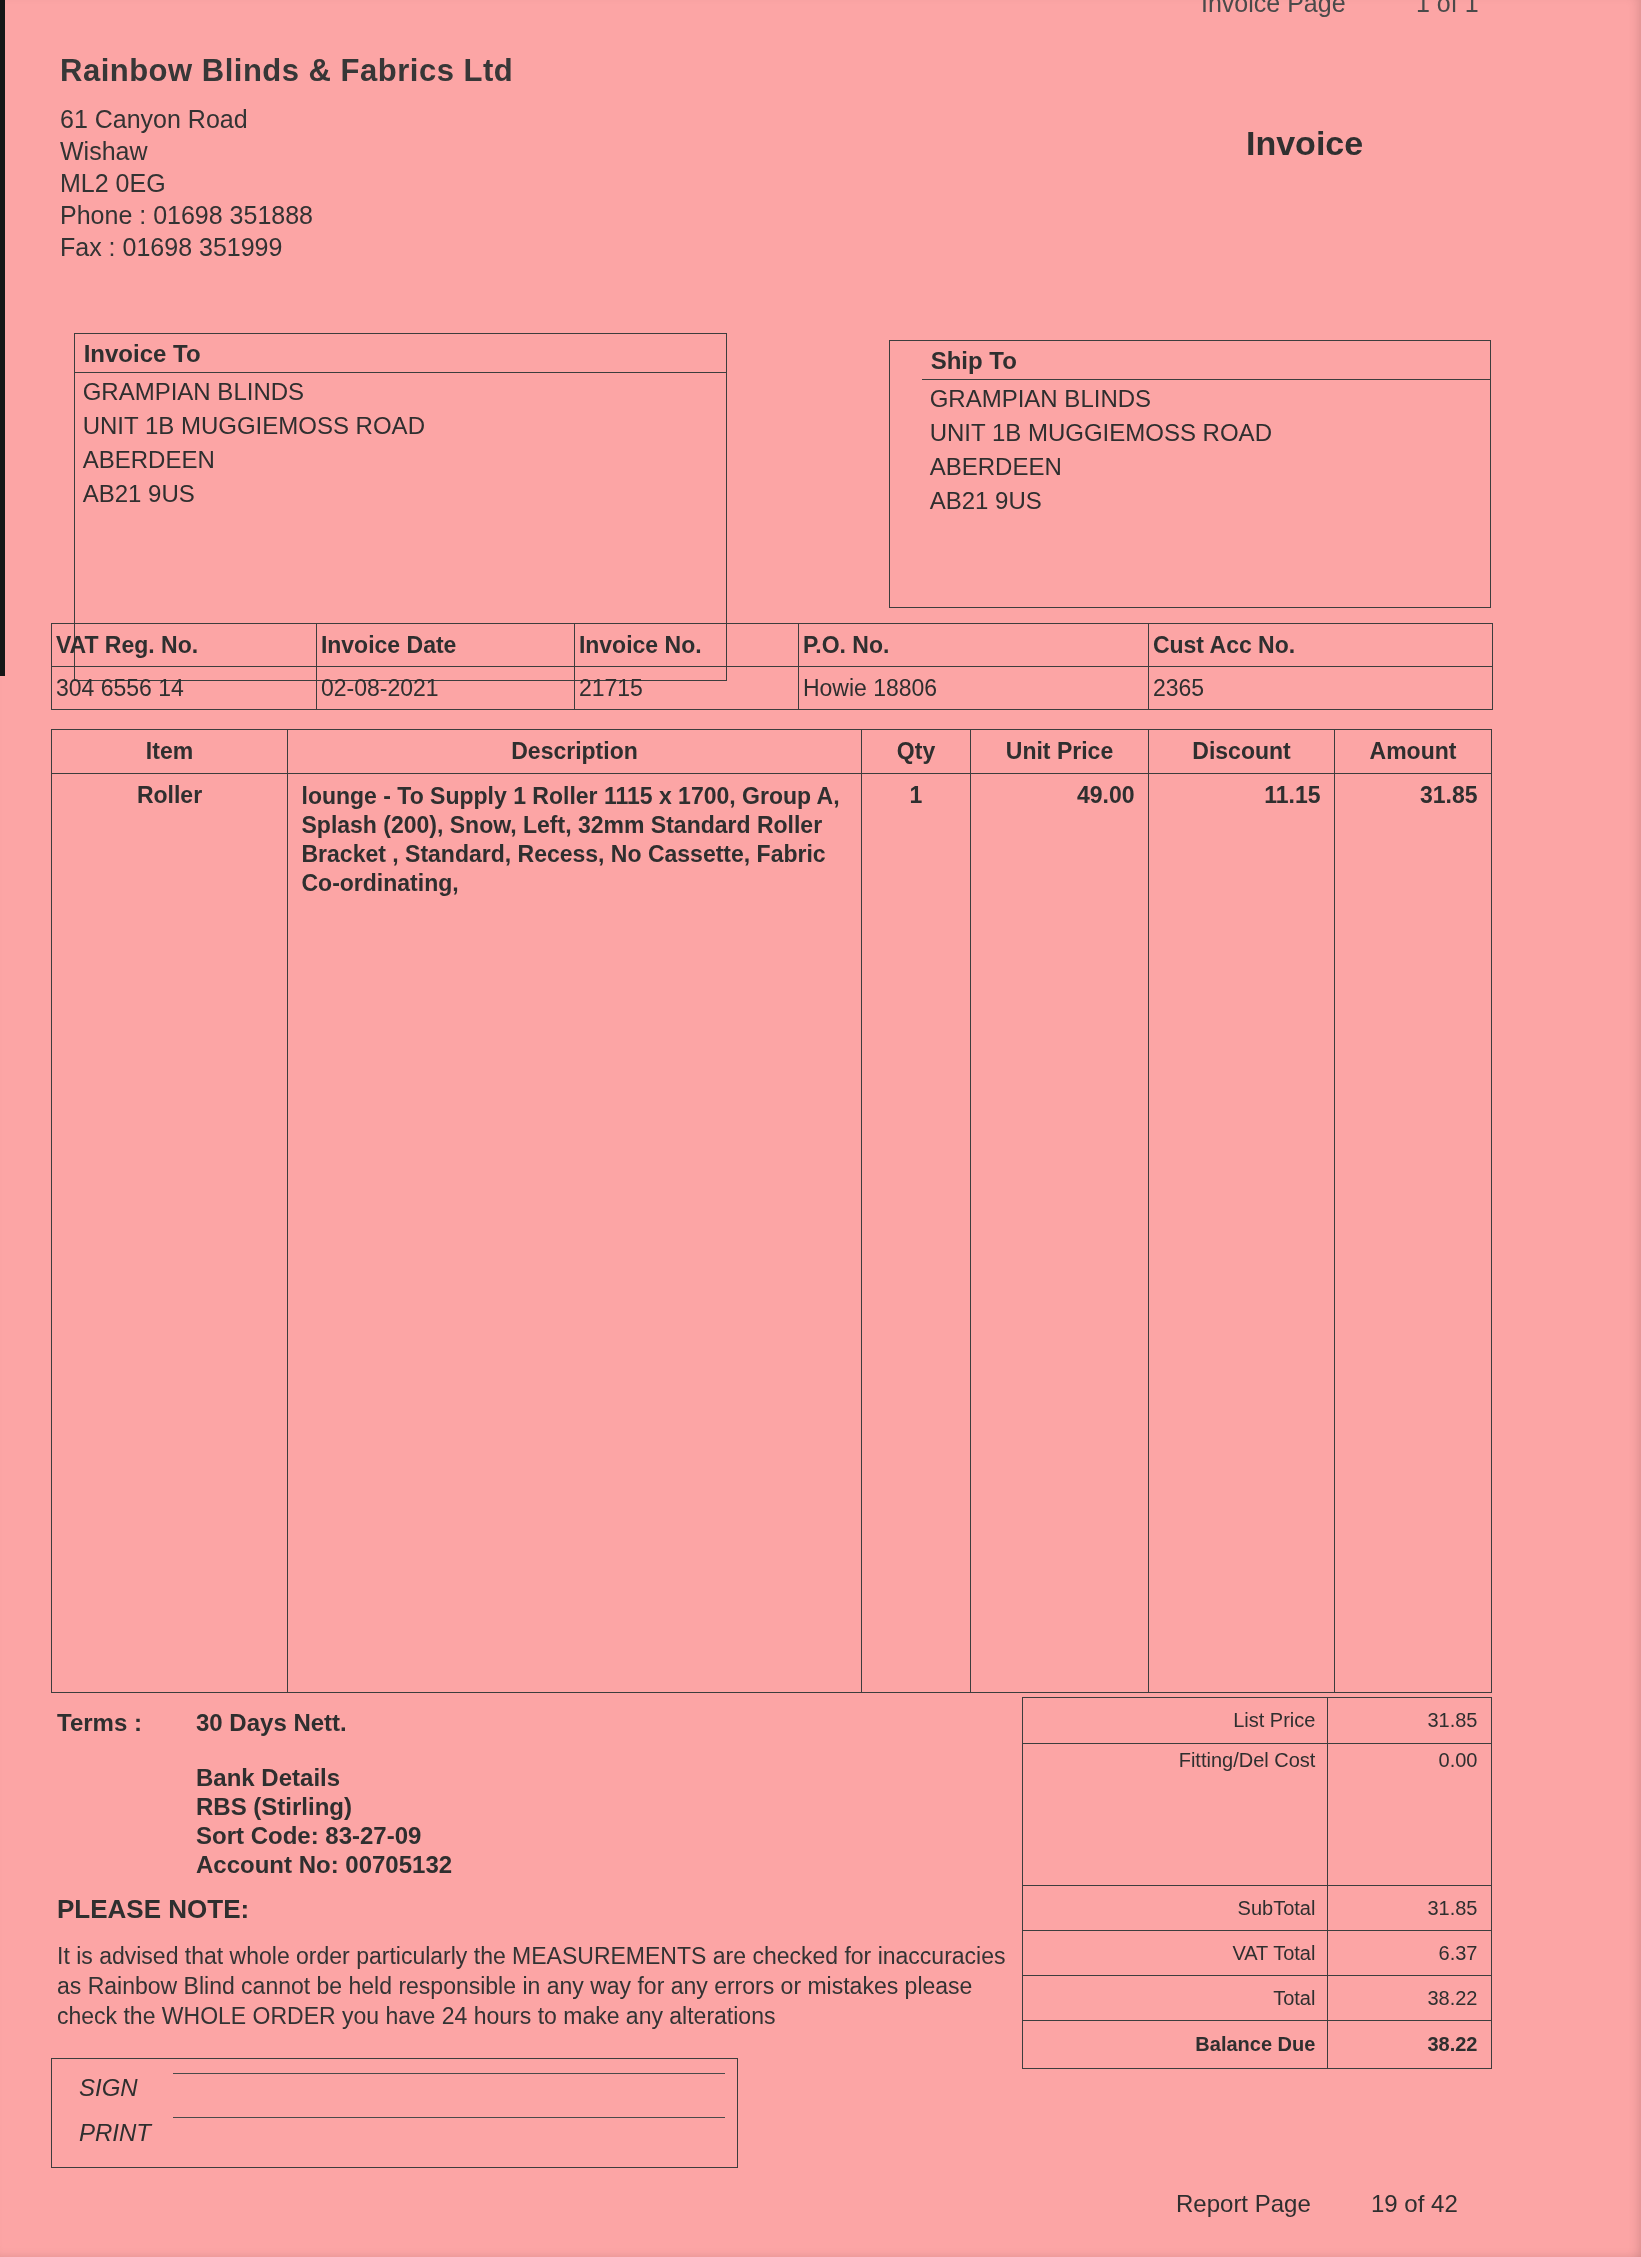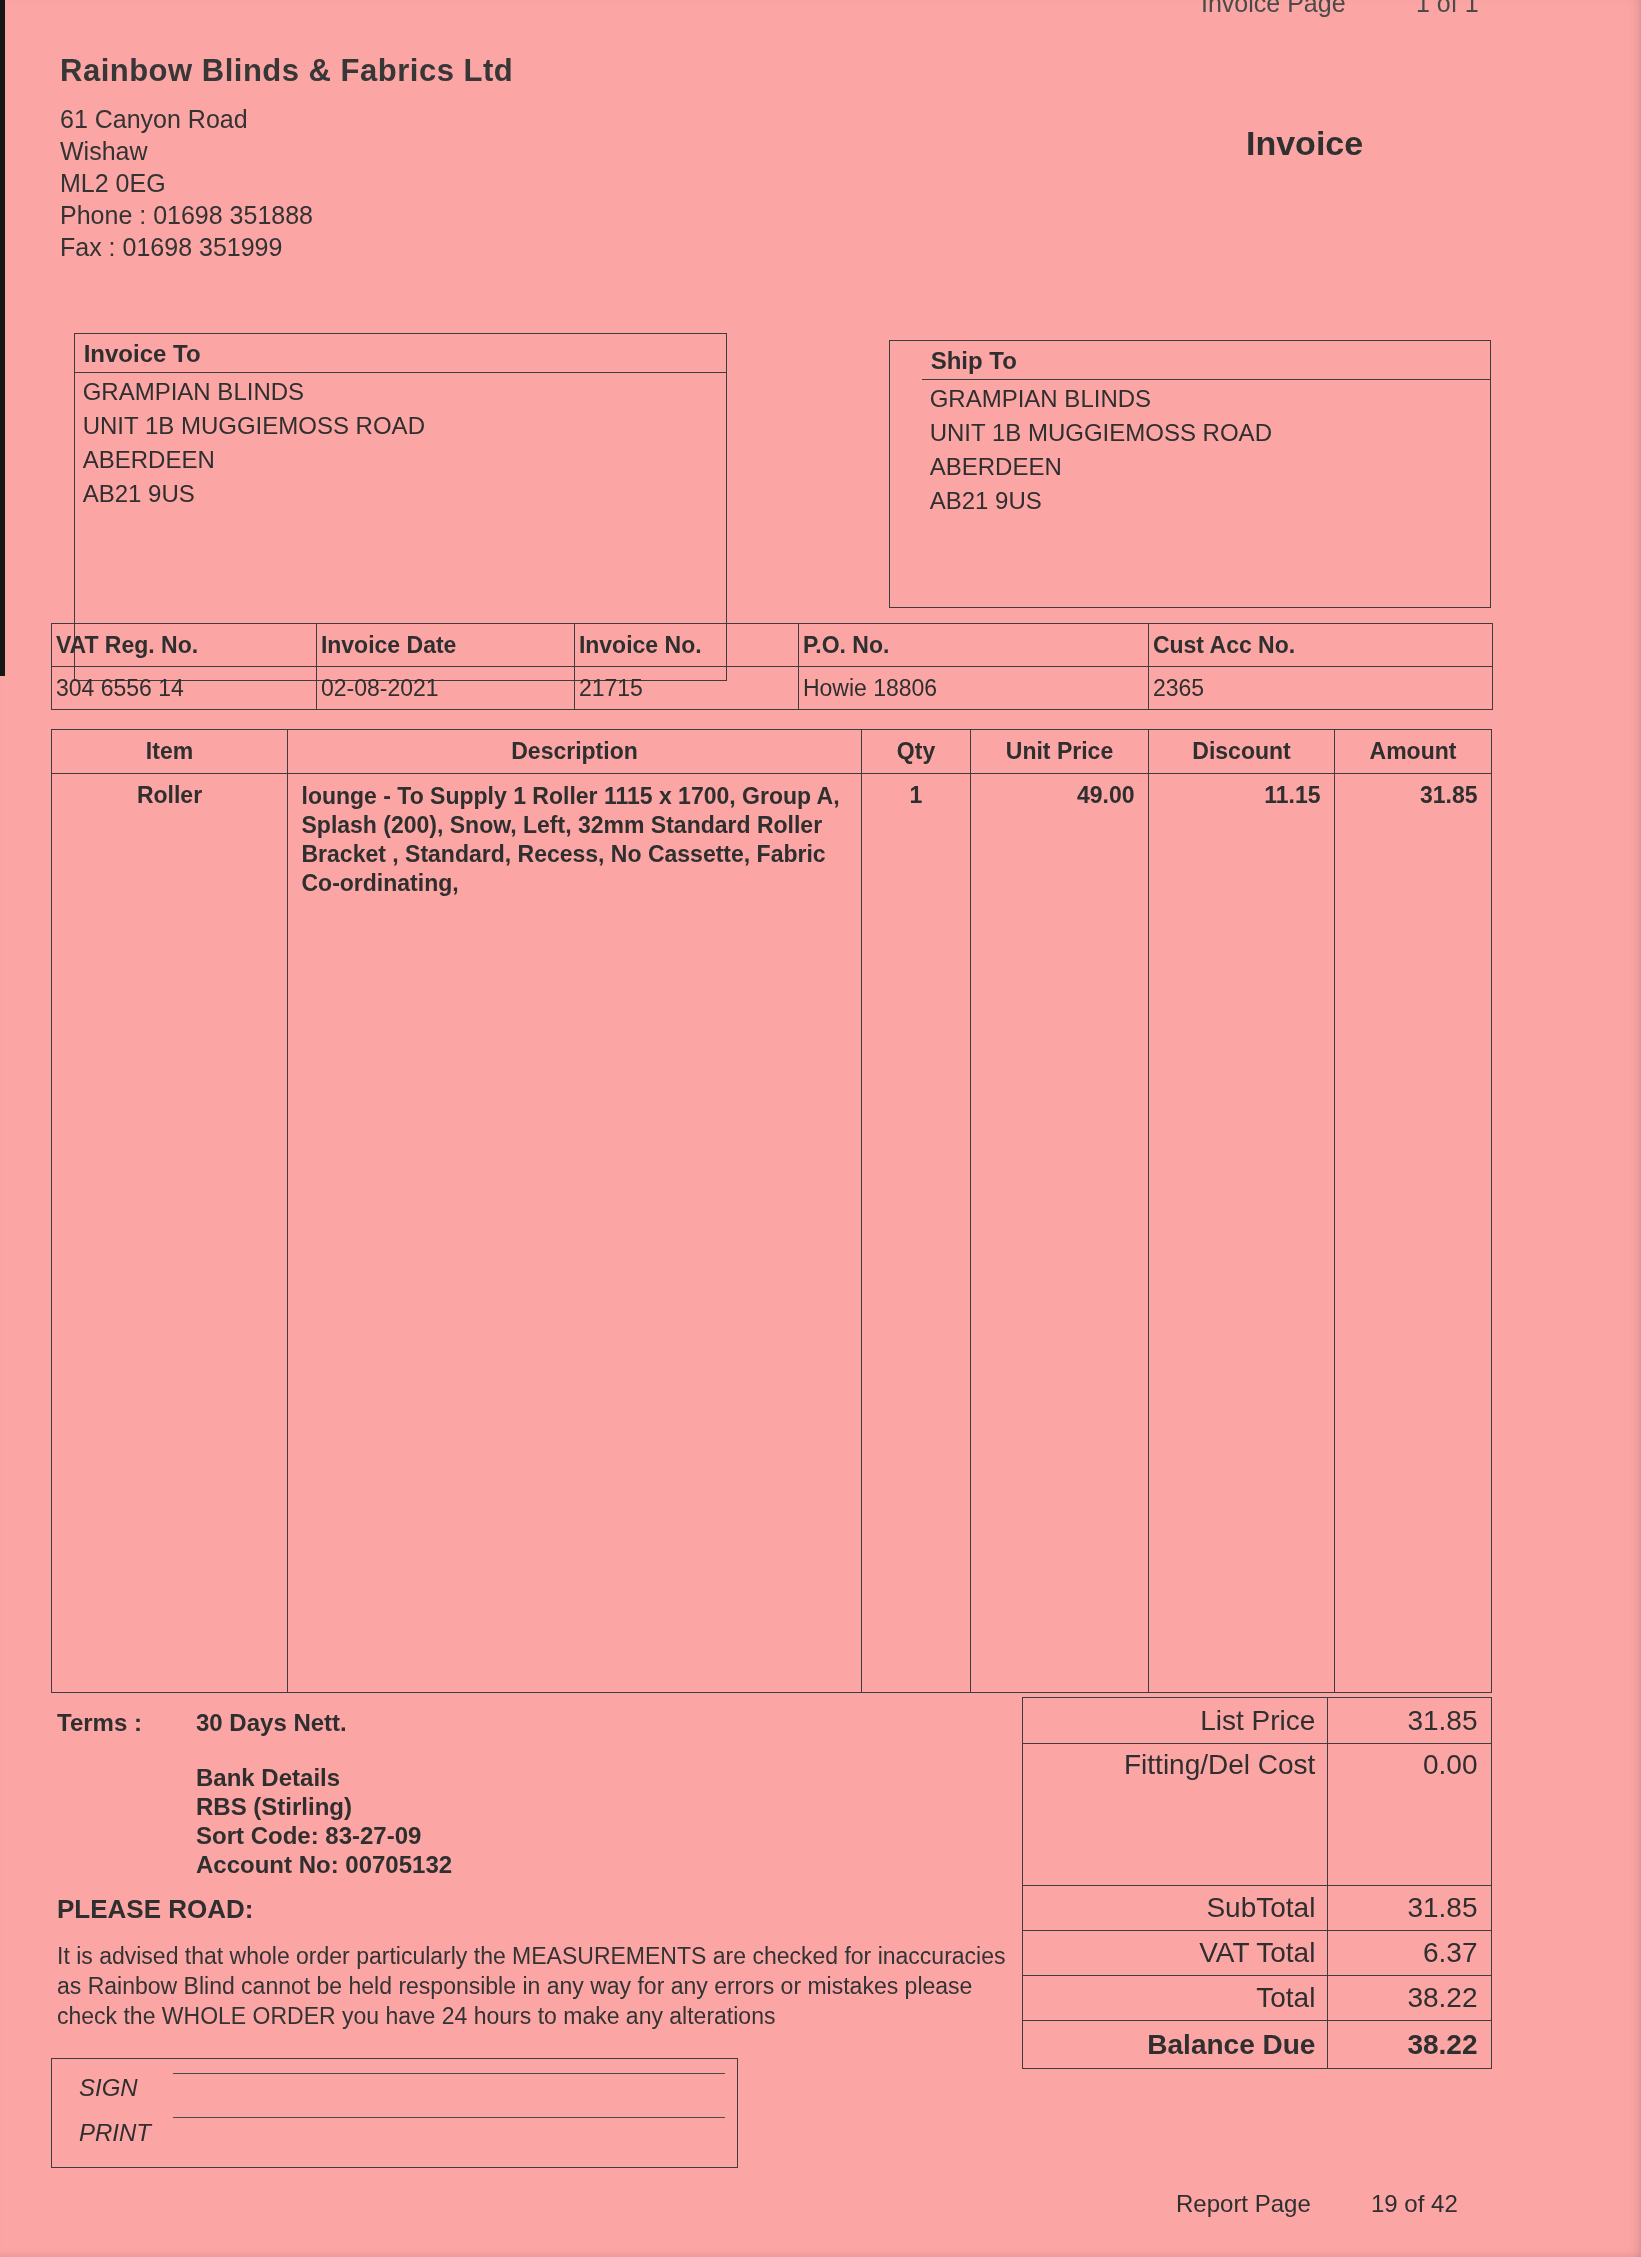--- a/index.html
+++ b/index.html
@@ -41,21 +41,21 @@
 
   .items-table { width: 1440px; font-size: 23px; }
   .items-table th, .items-table td { border: 1.9px solid #3d3d3d; }
   .items-table th { height: 44px; font-weight: bold; text-align: center; padding: 0 3.9px; }
   .items-table td { vertical-align: top; padding-top: 7.7px; height: 919px; font-weight: bold; }
   .cell-item { text-align: center; }
   .cell-desc { text-align: left; padding-left: 13.5px; padding-right: 17.4px; line-height: 29px; }
   .cell-qty { text-align: center; }
   .cell-right { text-align: right; padding-right: 13.5px; }
 
-  .totals-table { width: 469px; font-size: 28px; }
+  .totals-table { width: 469px; font-size: 20px; }
   .totals-table td { border: 1.9px solid #3d3d3d; padding: 0; }
   .t-label { width: 305px; text-align: right; padding-right: 11.6px !important; }
   .t-val { width: 164px; text-align: right; padding-right: 13.5px !important; }
   .va-top td { vertical-align: top; padding-top: 4.8px !important; }
   .row-bold td { font-weight: bold; }
 
   .terms-label, .terms-value { font-size: 24px; font-weight: bold; }
   .bank-title, .bank-line { font-size: 24px; font-weight: bold; line-height: 29px; }
   .note-title { font-size: 26px; font-weight: bold; }
   .note-body { font-size: 23px; line-height: 30px; width: 951px; color: #333; }
@@ -171,21 +171,21 @@
   <div class="abs terms-label" style="left:57px; top:1709px;">Terms :</div>
   <div class="abs terms-value" style="left:196px; top:1709px;">30 Days Nett.</div>
 
   <div class="abs" style="left:196px; top:1763px;">
     <div class="bank-title">Bank Details</div>
     <div class="bank-line">RBS (Stirling)</div>
     <div class="bank-line">Sort Code: 83-27-09</div>
     <div class="bank-line">Account No: 00705132</div>
   </div>
 
-  <div class="abs note-title" style="left:57px; top:1894px;">PLEASE ROAD:</div>
+  <div class="abs note-title" style="left:57px; top:1894px;">PLEASE NOTE:</div>
   <div class="abs note-body" style="left:57px; top:1941px;">It is advised that whole order particularly the MEASUREMENTS are checked for inaccuracies as Rainbow Blind cannot be held responsible in any way for any errors or mistakes please check the WHOLE ORDER you have 24 hours to make any alterations</div>
 
   <div class="abs sign-box" style="left:51px; top:2058px; width:687px; height:110px;">
     <div class="sig-label" style="left:27px; top:15.4px;">SIGN</div>
     <div class="sig-line" style="left:121px; top:13.5px; width:552px;"></div>
     <div class="sig-label" style="left:27px; top:60px;">PRINT</div>
     <div class="sig-line" style="left:121px; top:58px; width:552px;"></div>
   </div>
 
   <table class="abs totals-table" style="left:1022px; top:1697px;">

